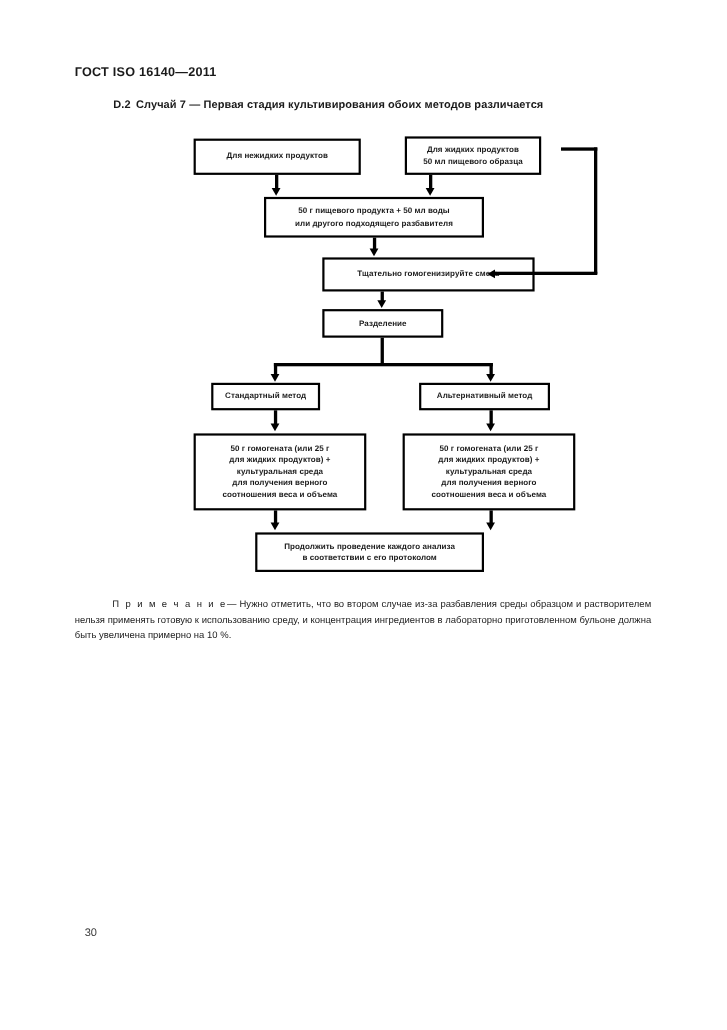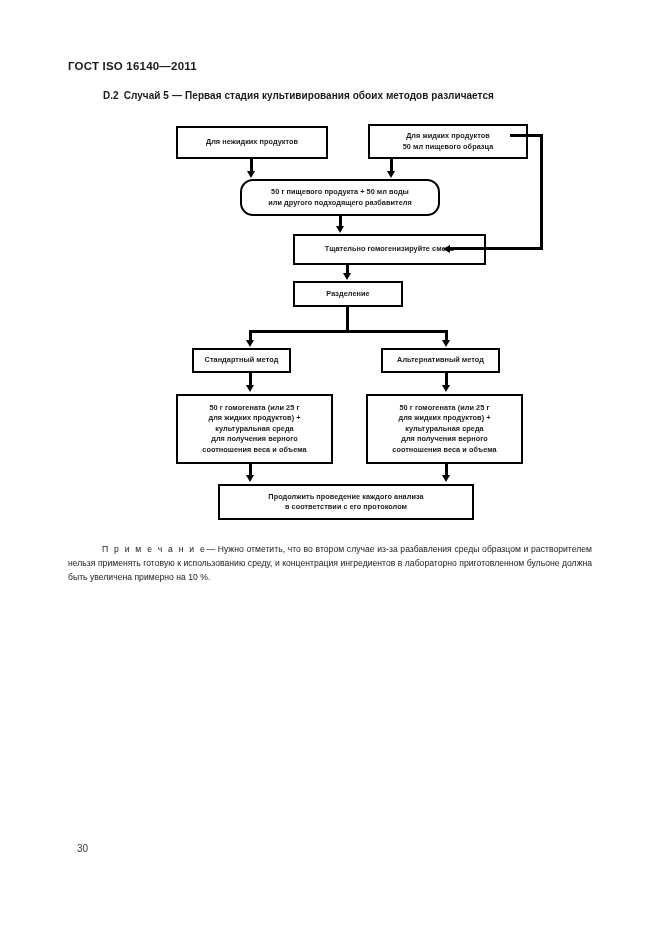--- a/index.html
+++ b/index.html
@@ -65,29 +65,29 @@
     font-size: 7.3px;
     font-weight: bold;
     line-height: 1.42;
     letter-spacing: 0.05px;
     padding: 2px 4px;
   }
   .node .line { display: block; }
 
   
   #n-solid      { left: 176px; top: 126px; width: 152px; height: 33px; justify-content: center; }
-  #n-liquid     { left: 368px; top: 124px; width: 160px; height: 35px; text-align: center; }
-  #n-dilute     { left: 240px; top: 179px; width: 200px; height: 37px; border-radius: 13px; }
+  #n-liquid     { left: 368px; top: 124px; width: 124px; height: 35px; text-align: center; }
+  #n-dilute     { left: 240px; top: 179px; width: 200px; height: 37px; }
   #n-homog      { left: 246px; top: 234px; width: 193px; height: 31px; margin-left: 47px; }
   #n-split      { left: 293px; top: 281px; width: 110px; height: 26px; }
   #n-standard   { left: 192px; top: 348px; width: 99px; height: 25px; }
   #n-alt        { left: 381px; top: 348px; width: 119px; height: 25px; justify-content: center; }
   #n-box-std    { left: 176px; top: 394px; width: 157px; height: 70px; }
   #n-box-alt    { left: 366px; top: 394px; width: 157px; height: 70px; }
-  #n-final      { left: 218px; top: 484px; width: 256px; height: 36px; }
+  #n-final      { left: 232px; top: 484px; width: 208px; height: 36px; }
 
   
   .vline, .hline {
     position: absolute;
     background: #000000;
   }
   .vline { width: 3px; }
   .hline { height: 3px; }
 
   .arrowhead {
@@ -132,21 +132,21 @@
   }
 </style>
 </head>
 <body>
 
 <div class="page">
 
   <div class="doc-header">ГОСТ ISO 16140—2011</div>
 
   <div class="section-heading">
-    <span class="num">D.2</span><span>Случай 5</span><span class="dash">—</span><span>Первая стадия культивирования обоих методов различается</span>
+    <span class="num">D.2</span><span>Случай 7</span><span class="dash">—</span><span>Первая стадия культивирования обоих методов различается</span>
   </div>
 
   <div class="flowchart">
 
     <div class="node" id="n-solid">
       <span class="line">Для нежидких продуктов</span>
     </div>
 
     <div class="node" id="n-liquid">
       <div>

